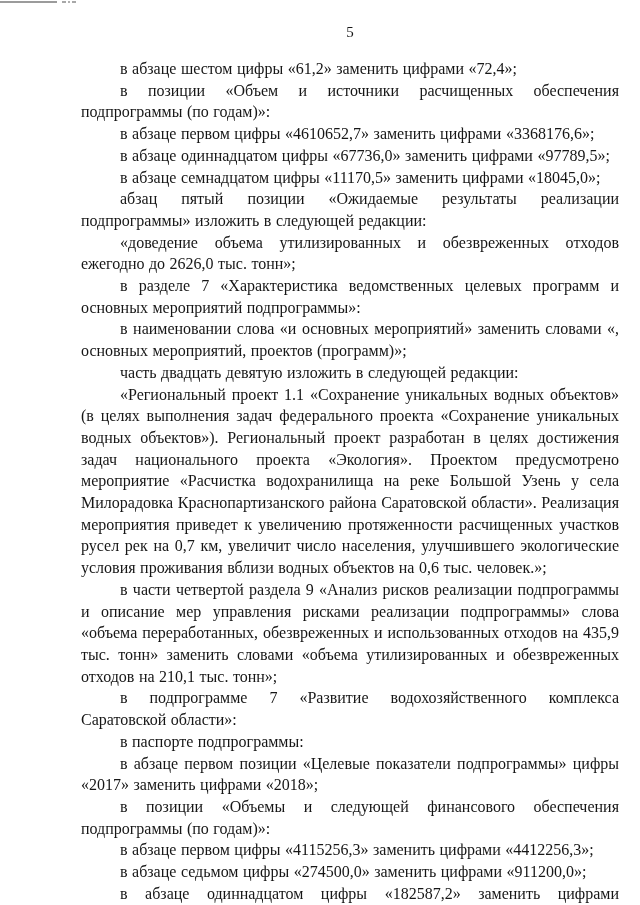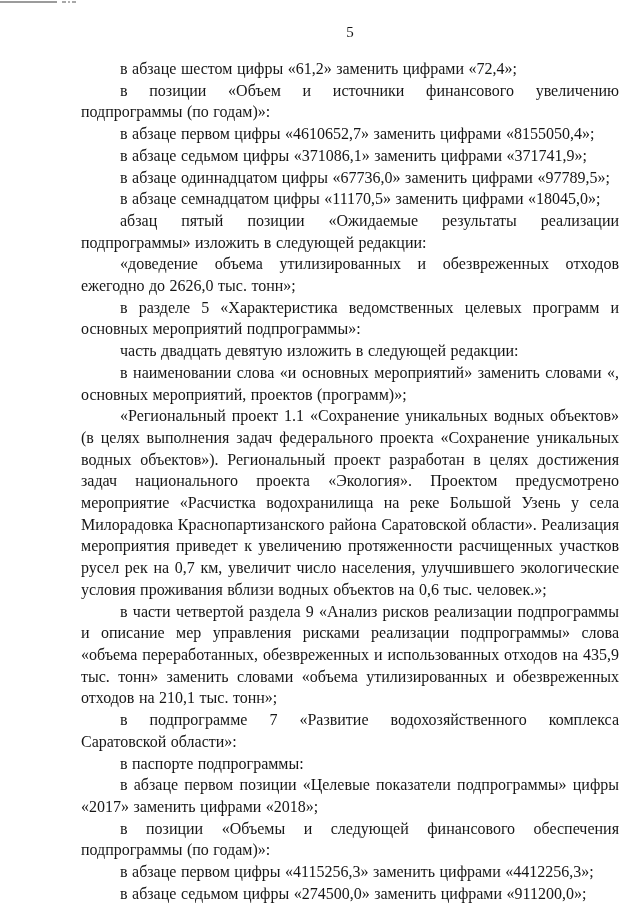--- a/index.html
+++ b/index.html
@@ -82,39 +82,38 @@
   <div class="scan-artifact-dash1"></div>
   <div class="scan-artifact-dash2"></div>
   <div class="scan-artifact-dash3"></div>
 
   <div class="page-number">5</div>
 
   <div class="body-text">
 
       <p class="para">в абзаце шестом цифры «61,2» заменить цифрами «72,4»;</p>
 
-      <p class="para">в позиции «Объем и источники финансового увеличению подпрограммы (по годам)»:</p>
+      <p class="para">в позиции «Объем и источники расчищенных обеспечения подпрограммы (по годам)»:</p>
 
-      <p class="para">в абзаце первом цифры «4610652,7» заменить цифрами «8155050,4»;</p>
+      <p class="para">в абзаце первом цифры «4610652,7» заменить цифрами «3368176,6»;</p>
 
-      <p class="para">в абзаце седьмом цифры «371086,1» заменить цифрами «371741,9»;</p>
 
       <p class="para">в абзаце одиннадцатом цифры «67736,0» заменить цифрами «97789,5»;</p>
 
       <p class="para">в абзаце семнадцатом цифры «11170,5» заменить цифрами «18045,0»;</p>
 
       <p class="para">абзац пятый позиции «Ожидаемые результаты реализации подпрограммы» изложить в следующей редакции:</p>
 
       <p class="para">«доведение объема утилизированных и обезвреженных отходов ежегодно до 2626,0 тыс. тонн»;</p>
 
-      <p class="para">в разделе 5 «Характеристика ведомственных целевых программ и основных мероприятий подпрограммы»:</p>
+      <p class="para">в разделе 7 «Характеристика ведомственных целевых программ и основных мероприятий подпрограммы»:</p>
+
+      <p class="para">в наименовании слова «и основных мероприятий» заменить словами «, основных мероприятий, проектов (программ)»;</p>
 
       <p class="para">часть двадцать девятую изложить в следующей редакции:</p>
-
-      <p class="para">в наименовании слова «и основных мероприятий» заменить словами «, основных мероприятий, проектов (программ)»;</p>
 
       <p class="para">«Региональный проект 1.1 «Сохранение уникальных водных объектов» (в целях выполнения задач федерального проекта «Сохранение уникальных водных объектов»). Региональный проект разработан в целях достижения задач национального проекта «Экология». Проектом предусмотрено мероприятие «Расчистка водохранилища на реке Большой Узень у села Милорадовка Краснопартизанского района Саратовской области». Реализация мероприятия приведет к увеличению протяженности расчищенных участков русел рек на 0,7 км, увеличит число населения, улучшившего экологические условия проживания вблизи водных объектов на 0,6 тыс. человек.»;</p>
 
       <p class="para">в части четвертой раздела 9 «Анализ рисков реализации подпрограммы и описание мер управления рисками реализации подпрограммы» слова «объема переработанных, обезвреженных и использованных отходов на 435,9 тыс. тонн» заменить словами «объема утилизированных и обезвреженных отходов на 210,1 тыс. тонн»;</p>
 
       <p class="para">в подпрограмме 7 «Развитие водохозяйственного комплекса Саратовской области»:</p>
 
       <p class="para">в паспорте подпрограммы:</p>
 
       <p class="para">в абзаце первом позиции «Целевые показатели подпрограммы» цифры «2017» заменить цифрами «2018»;</p>

